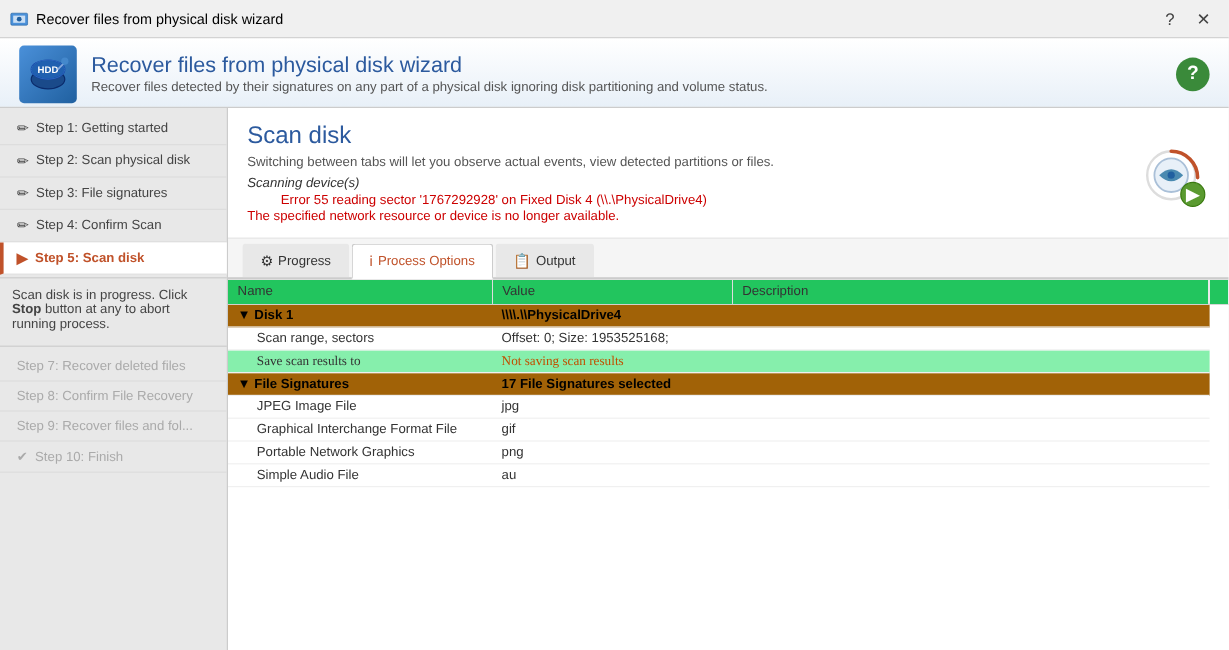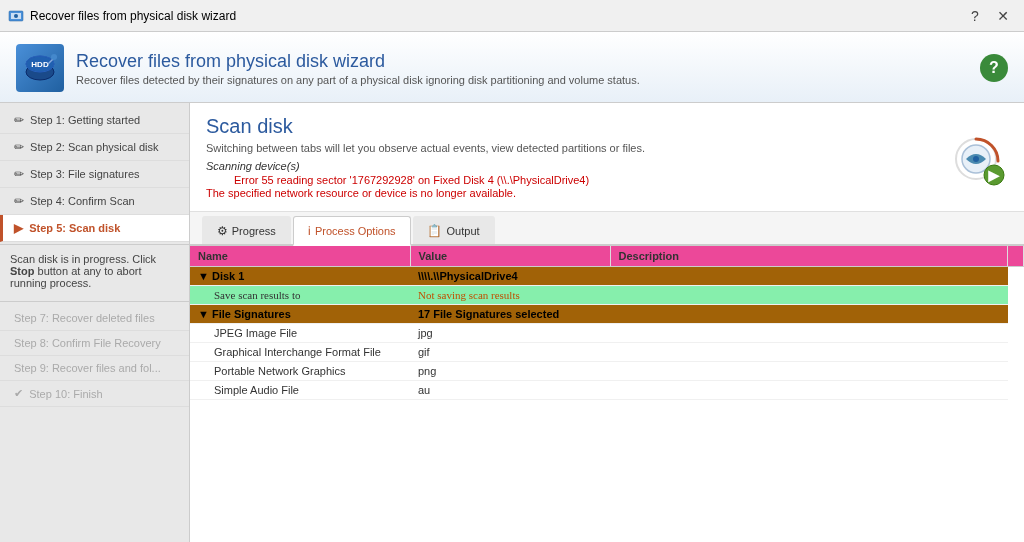--- a/index.html
+++ b/index.html
@@ -28,21 +28,21 @@
     .main-container { display: flex; height: 510px; }
 
     
     .header-banner {
       background: linear-gradient(to bottom, #ffffff, #e8f0f8);
       padding: 10px 16px 8px 16px;
       display: flex;
       align-items: center;
       justify-content: space-between;
       border-bottom: 1px solid #ccc;
-      height: 71px;
+      height: 58px;
     }
     .header-left { display: flex; align-items: center; gap: 12px; }
     .header-icon-container {
       width: 48px; height: 48px;
       background: linear-gradient(135deg, #4a90d9, #2060a0);
       border-radius: 4px;
       display: flex; align-items: center; justify-content: center;
     }
     .header-texts h1 { font-size: 18px; font-weight: normal; color: #2c5a9e; }
     .header-texts p { font-size: 11px; color: #555; margin-top: 2px; }
@@ -132,26 +132,26 @@
     .tab-icon { font-size: 12px; }
 
     
     .table-container {
       flex: 1;
       overflow: auto;
       padding: 0;
     }
     table { width: 100%; border-collapse: collapse; font-size: 11px; }
     th {
-      background: #ec4899;
+      background: #22c55e;
       border-bottom: 1px solid #ccc;
       border-right: 1px solid #ddd;
       padding: 4px 8px;
       text-align: left;
-      font-weight: bold;
+      font-weight: normal;
       color: #333;
       position: sticky;
       top: 0;
     }
     td { padding: 3px 8px; border-bottom: 1px solid #f0f0f0; color: #333; vertical-align: middle; }
     .row-selected td { background: #86efac; font-family: Liberation Serif, serif; }
     .group-row td { font-weight: bold; color: #000; background: #a16207; }
     .indent { padding-left: 24px; }
     .value-orange { color: #c05000; }
     .value-bold { font-weight: bold; }
@@ -298,20 +298,25 @@
         <tbody>
 
           <tr class="group-row">
             <td>
               <span>▼ </span><span>Disk 1</span>
             </td>
             <td>\\\\.\\PhysicalDrive4</td>
             <td></td>
           </tr>
 
+          <tr>
+            <td class="indent">Scan range, sectors</td>
+            <td>Offset: 0; Size: 1953525168;</td>
+            <td></td>
+          </tr>
 
           <tr class="row-selected">
             <td class="indent">Save scan results to</td>
             <td class="value-orange">Not saving scan results</td>
             <td></td>
           </tr>
 
           <tr class="group-row">
             <td>
               <span>▼ </span><span>File Signatures</span>

